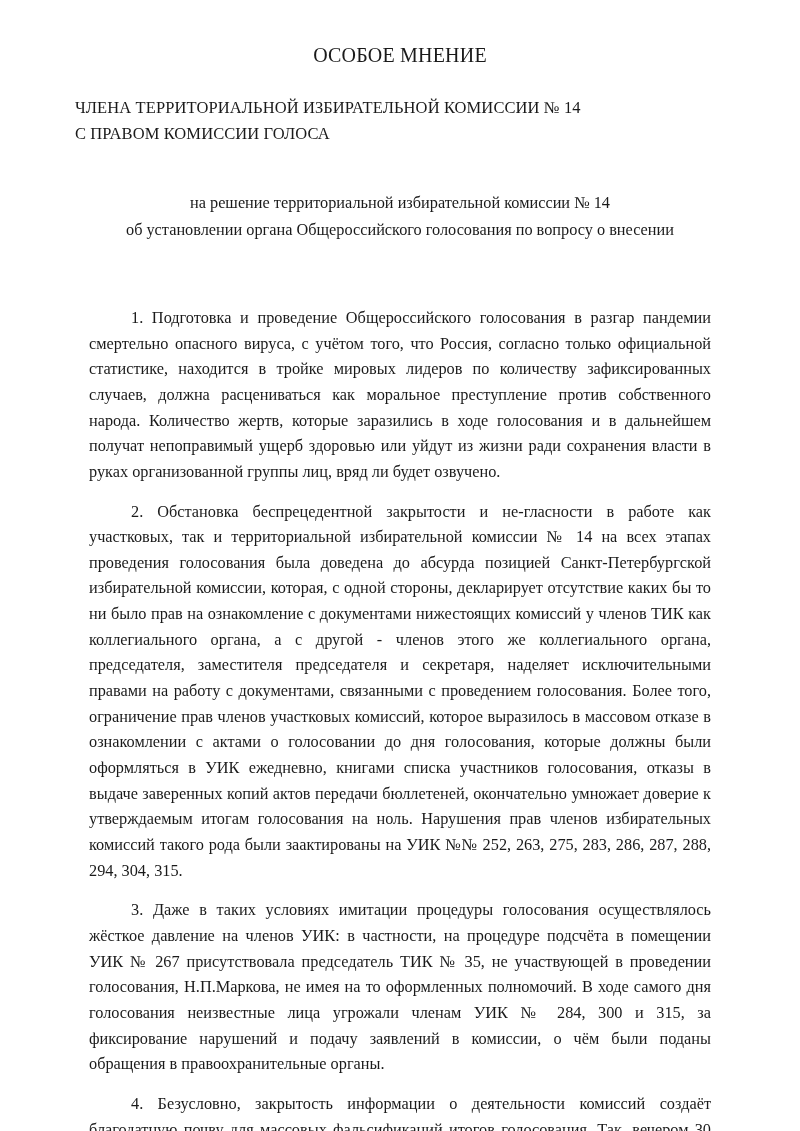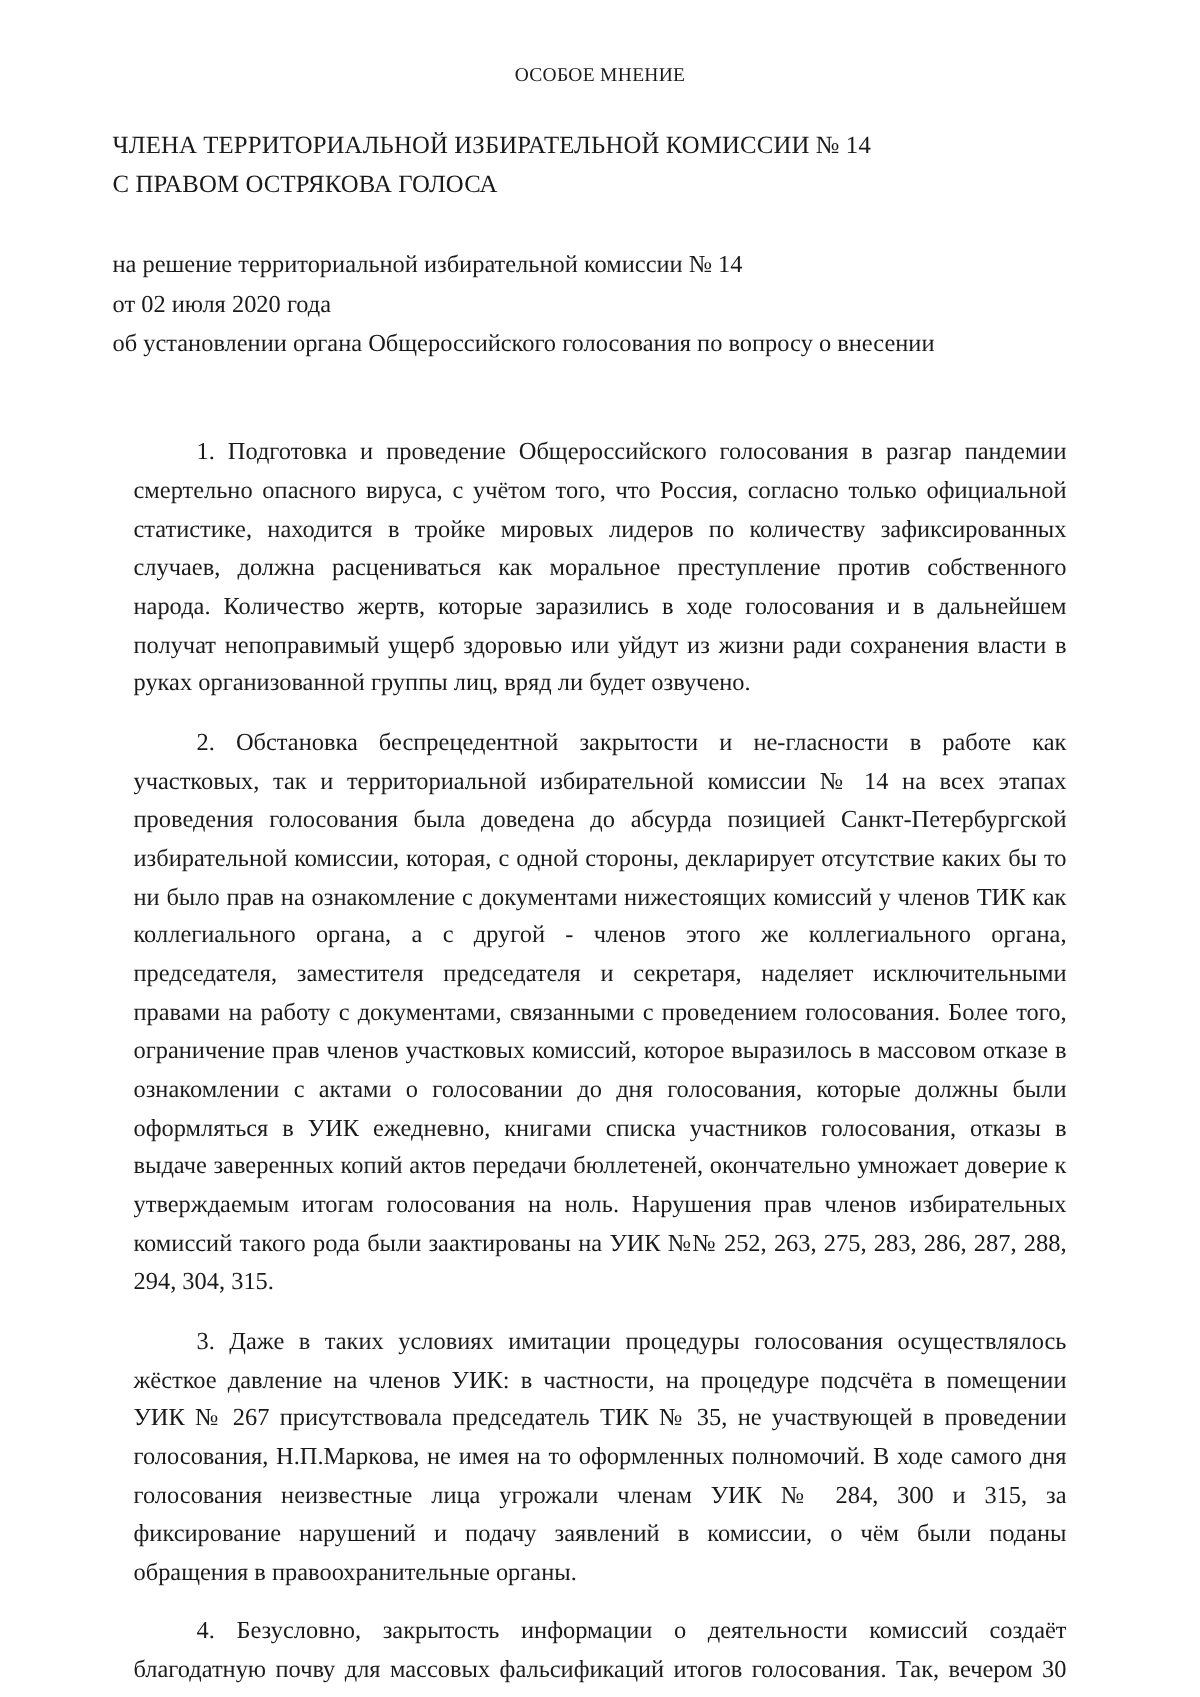--- a/index.html
+++ b/index.html
@@ -18,40 +18,40 @@
   .page {
     position: relative;
     box-sizing: border-box;
     width: 800px;
     height: 1131px;
     background: #ffffff;
     padding: 36px 75px 16px 75px;
   }
   .doc-title {
     text-align: center;
-    font-size: 13px;
+    font-size: 20px;
     line-height: 1.55;
     letter-spacing: 0.2px;
     margin: 0;
     padding-top: 4px;
   }
   .addressee-block {
     text-align: left;
     font-size: 16.5px;
     line-height: 1.55;
     letter-spacing: 0.1px;
     margin: 0;
     padding-top: 24px;
   }
   .addressee-block .line { display: block; }
   .subject-block {
-    text-align: left;
+    text-align: center;
     font-size: 16.3px;
     line-height: 1.62;
-    margin: 0;
+    margin: 16px;
     padding-top: 28px;
   }
   .subject-block .line { display: block; }
   .body-text {
     padding-top: 32px;
   }
   .para {
     margin: 14px;
     text-align: justify;
     text-justify: inter-word;
@@ -64,26 +64,25 @@
 </style>
 </head>
 <body>
 
 <div class="page">
 
   <div class="doc-title">ОСОБОЕ МНЕНИЕ</div>
 
   <div class="addressee-block">
     <span class="line">ЧЛЕНА ТЕРРИТОРИАЛЬНОЙ ИЗБИРАТЕЛЬНОЙ КОМИССИИ № 14</span>
-    <span class="line">С ПРАВОМ ОСТРЯКОВА ГОЛОСА</span>
+    <span class="line">С ПРАВОМ КОМИССИИ ГОЛОСА</span>
   </div>
 
   <div class="subject-block">
     <span class="line">на решение территориальной избирательной комиссии № 14</span>
-    <span class="line">от 02 июля 2020 года</span>
     <span class="line">об установлении органа Общероссийского голосования по вопросу о внесении</span>
   </div>
 
   <div class="body-text">
     <p class="para">1. Подготовка и проведение Общероссийского голосования в разгар пандемии смертельно опасного вируса, с учётом того, что Россия, согласно только официальной статистике, находится в тройке мировых лидеров по количеству зафиксированных случаев, должна расцениваться как моральное преступление против собственного народа. Количество жертв, которые заразились в ходе голосования и в дальнейшем получат непоправимый ущерб здоровью или уйдут из жизни ради сохранения власти в руках организованной группы лиц, вряд ли будет озвучено.</p>
     <p class="para">2. Обстановка беспрецедентной закрытости и не-гласности в работе как участковых, так и территориальной избирательной комиссии № 14 на всех этапах проведения голосования была доведена до абсурда позицией Санкт-Петербургской избирательной комиссии, которая, с одной стороны, декларирует отсутствие каких бы то ни было прав на ознакомление с документами нижестоящих комиссий у членов ТИК как коллегиального органа, а с другой - членов этого же коллегиального органа, председателя, заместителя председателя и секретаря, наделяет исключительными правами на работу с документами, связанными с проведением голосования. Более того, ограничение прав членов участковых комиссий, которое выразилось в массовом отказе в ознакомлении с актами о голосовании до дня голосования, которые должны были оформляться в УИК ежедневно, книгами списка участников голосования, отказы в выдаче заверенных копий актов передачи бюллетеней, окончательно умножает доверие к утверждаемым итогам голосования на ноль. Нарушения прав членов избирательных комиссий такого рода были заактированы на УИК №№ 252, 263, 275, 283, 286, 287, 288, 294, 304, 315.</p>
     <p class="para">3. Даже в таких условиях имитации процедуры голосования осуществлялось жёсткое давление на членов УИК: в частности, на процедуре подсчёта в помещении УИК № 267 присутствовала председатель ТИК № 35, не участвующей в проведении голосования, Н.П.Маркова, не имея на то оформленных полномочий. В ходе самого дня голосования неизвестные лица угрожали членам УИК № 284, 300 и 315, за фиксирование нарушений и подачу заявлений в комиссии, о чём были поданы обращения в правоохранительные органы.</p>
     <p class="para">4. Безусловно, закрытость информации о деятельности комиссий создаёт благодатную почву для массовых фальсификаций итогов голосования. Так, вечером 30 июня либо утром 01 июля 2020 года в УИК №№ 263, 267, 275, 281, 283, 284, 286, 287, 288, 294, 304, 305, 312 и 315 появились набитые якобы поданными на придомовой территории бюллетенями переносные ящики для голосования, которые ранее отсутствовали в помещении для голосования. В ходе подсчёта содержимого этих ящиков было выявлено удивительное единодушие при подаче голосов: все без исключения бюллетени были поданы с отметкой в поле «да». Более того, в силу того,</p>
   </div>
 

